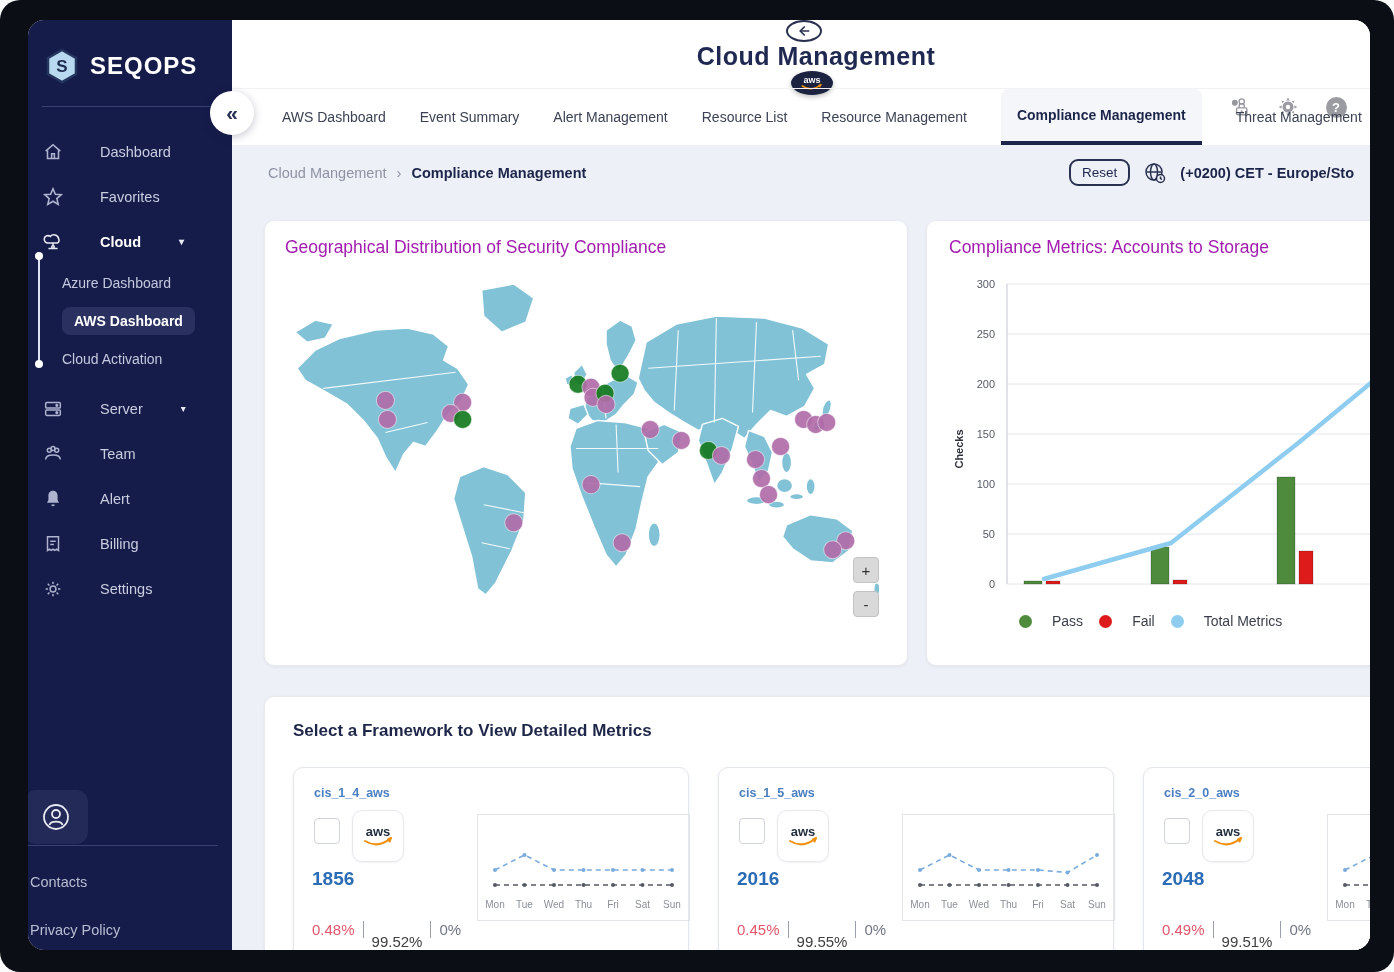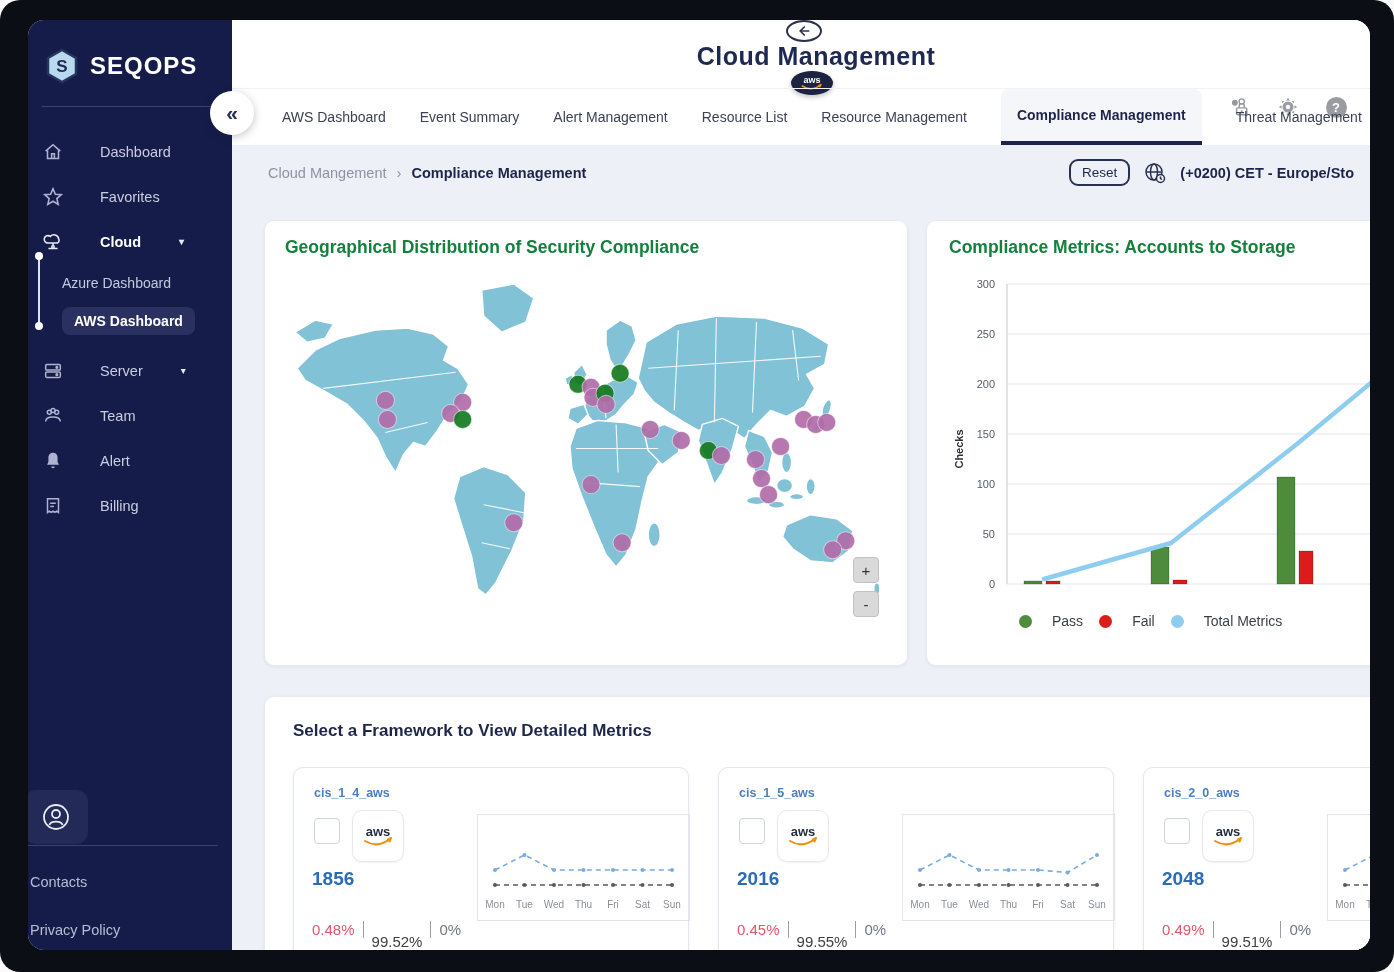--- a/index.html
+++ b/index.html
@@ -65,21 +65,21 @@
   .crumb-current { font-size:14.5px; font-weight:bold; color:#1c2449; }
   .crumb-right { margin-left:auto; display:flex; align-items:center; gap:12px; white-space:nowrap; }
   .reset-btn { border:2px solid #2a3150; border-radius:9px; padding:4px 11px; font-size:13.5px;
                color:#1c2449; background:transparent; cursor:pointer; font-family:inherit; }
   .tz-text { font-size:14.5px; font-weight:bold; color:#1c2449; }
 
   .content { flex:1; background:#eef0f7; padding:20px 0 0 32px; overflow:hidden; }
   .row1 { display:flex; gap:18px; }
   .card { background:#fff; border:1px solid #e8eaf0; border-radius:10px; box-shadow:0 1px 3px rgba(30,39,73,.06); }
   .map-card { width:644px; height:446px; padding:16px 20px; position:relative; flex-shrink:0; }
-  .card-title { font-size:17.5px; font-weight:bold; color:#15803d; }
+  .card-title { font-size:17.5px; font-weight:normal; color:#a21caf; }
   .zoom-btn { position:absolute; width:26px; height:26px; background:#d9d9d9; border:1px solid #c2c2c2;
               border-radius:4px; display:flex; align-items:center; justify-content:center; font-size:15px;
               color:#333; cursor:pointer; }
   .zoom-in { left:588px; top:336px; } .zoom-out { left:588px; top:370px; }
 
   .chart-card { width:560px; height:446px; padding:16px 0 0 22px; position:relative; flex-shrink:0; }
   .legend { display:flex; align-items:center; gap:16px; margin:2px 0 0 70px; }
   .legend-item { display:flex; align-items:center; gap:20px; font-size:14px; color:#3a3f4a; cursor:pointer; }
   .legend-item .dot { width:13px; height:13px; border-radius:50%; }
 
@@ -147,20 +147,23 @@
           </div>
 
           <div class="sub-group">
             <div class="connector"></div>
             <div class="sub-item">
               <span>Azure Dashboard</span>
             </div>
             <div class="sub-item">
               <span class="pill">AWS Dashboard</span>
             </div>
+            <div class="sub-item">
+              <span>Cloud Activation</span>
+            </div>
           </div>
 
           <div class="nav-item" style="margin-top:8px;">
             <svg class="ic" viewBox="0 0 24 24" fill="none" stroke="currentColor" stroke-width="1.6">
               <rect x="4" y="5" width="16" height="6" rx="1.2"></rect>
                 <rect x="4" y="13" width="16" height="6" rx="1.2"></rect>
               <circle cx="16.2" cy="8" r="0.9" fill="currentColor"></circle>
                 <circle cx="16.2" cy="16" r="0.9" fill="currentColor"></circle>
             </svg>
             <span>Server</span>
@@ -182,20 +185,27 @@
             </svg>
             <span>Alert</span>
           </div>
           <div class="nav-item">
             <svg class="ic" viewBox="0 0 24 24" fill="none" stroke="currentColor" stroke-width="1.6">
               <path d="M6 4 H18 V19 L16 17.5 L14 19 L12 17.5 L10 19 L8 17.5 L6 19 Z"></path>
               <path d="M9 9 H15"></path>
                 <path d="M9 12.5 H13"></path>
             </svg>
             <span>Billing</span>
+          </div>
+          <div class="nav-item">
+            <svg class="ic" viewBox="0 0 24 24" fill="none" stroke="currentColor" stroke-width="1.6">
+              <circle cx="12" cy="12" r="3.2"></circle>
+              <path d="M12 4 V6.5 M12 17.5 V20 M4 12 H6.5 M17.5 12 H20 M6.3 6.3 L8.1 8.1 M15.9 15.9 L17.7 17.7 M17.7 6.3 L15.9 8.1 M8.1 15.9 L6.3 17.7"></path>
+            </svg>
+            <span>Settings</span>
           </div>
         </nav>
 
         <div class="side-footer">
           <div class="avatar-pill">
             <svg width="32" height="32" viewBox="0 0 32 32" fill="none" stroke="#e7e9f3" stroke-width="1.8">
               <circle cx="16" cy="16" r="12"></circle>
               <circle cx="16" cy="13" r="4"></circle>
               <path d="M9.5 24 C10.5 19.5 21.5 19.5 22.5 24"></path>
             </svg>

